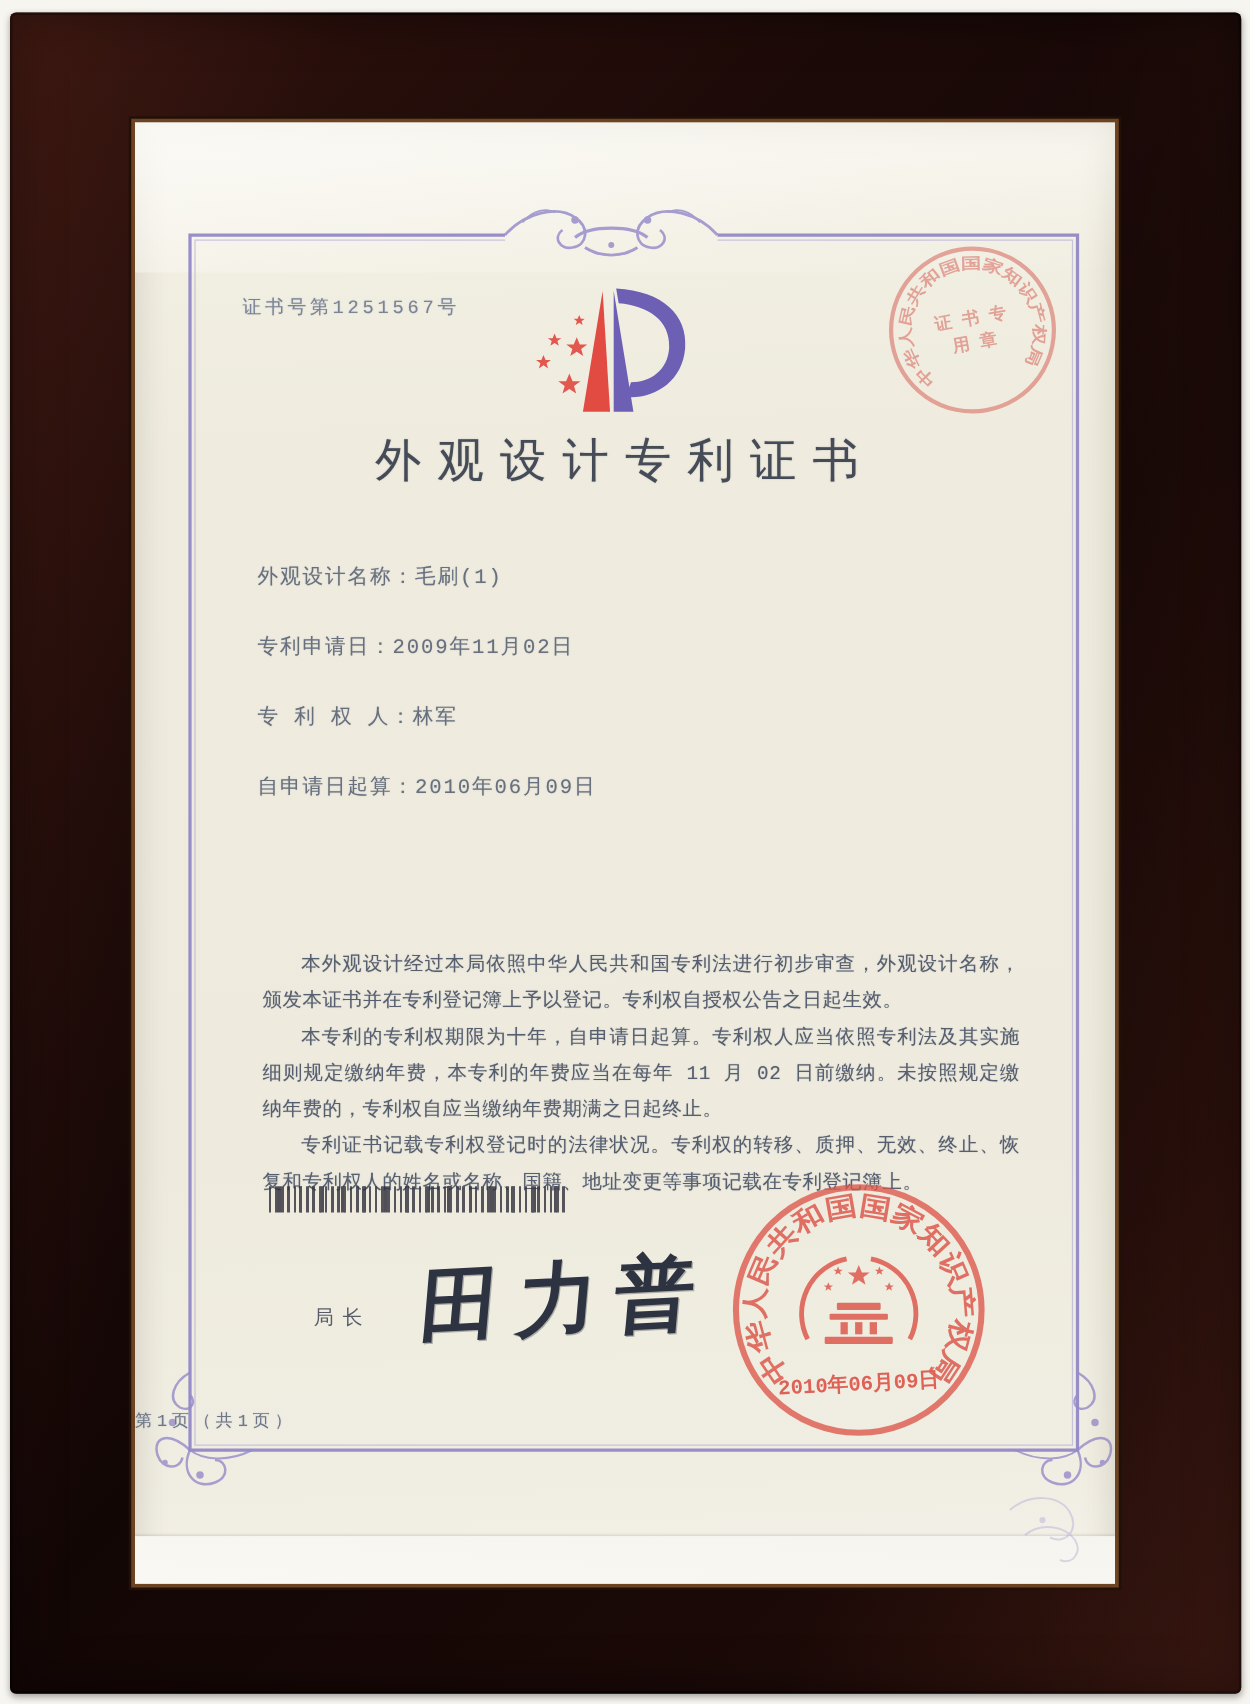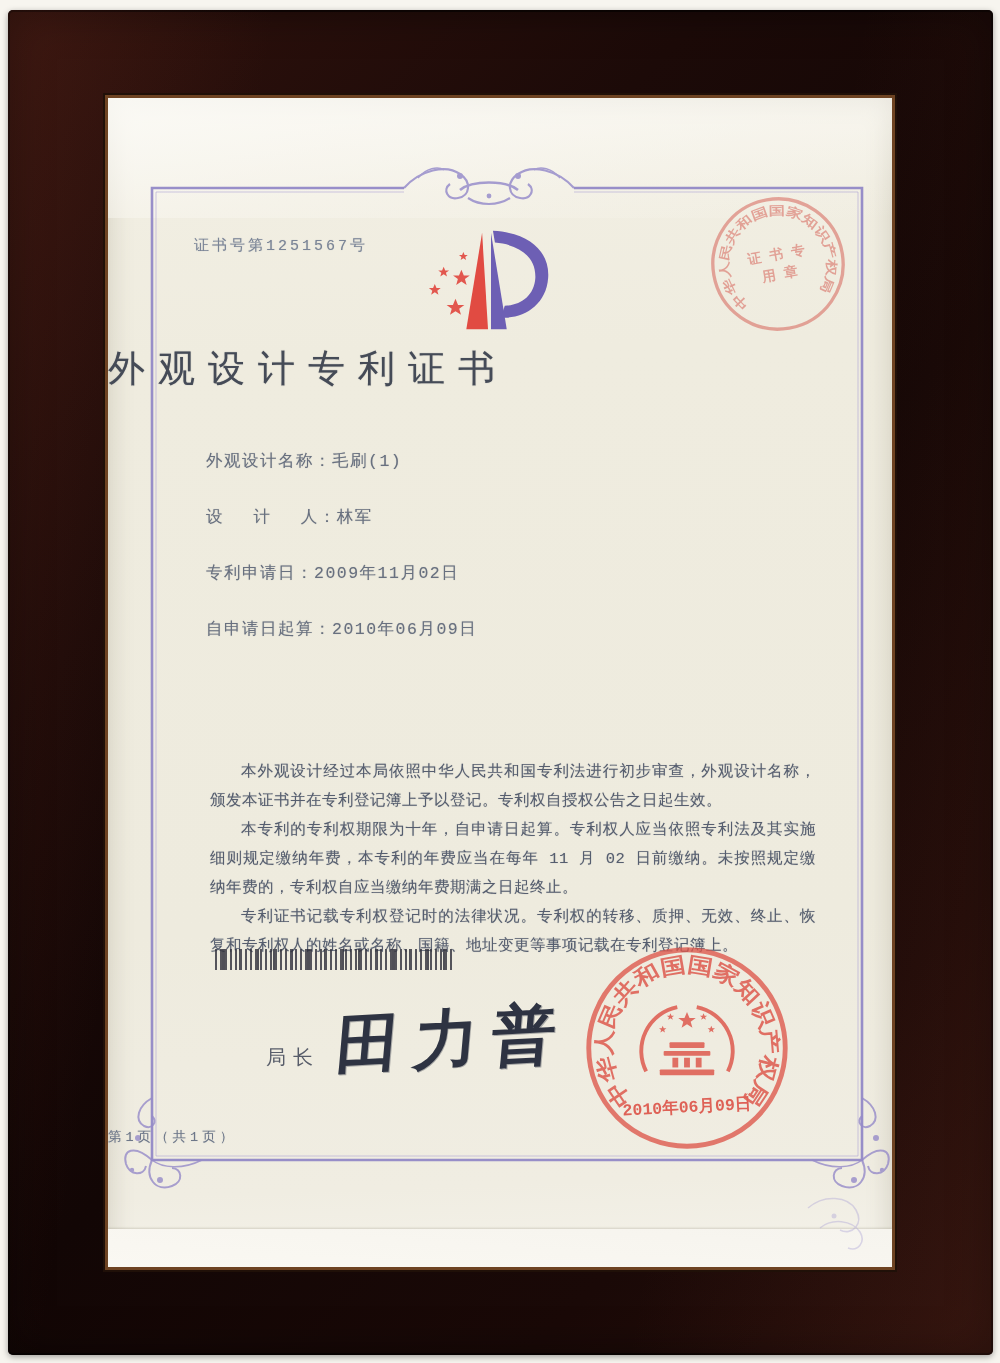--- a/index.html
+++ b/index.html
@@ -37,21 +37,21 @@
   }
   
   .border-layer{position:absolute;left:0;top:0;width:784px;height:1169px;}
   
   .cert-no{
     position:absolute;left:86px;top:138px;font-size:15px;letter-spacing:3px;
     color:#7a8496;text-shadow:0 0 1px rgba(122,132,150,.45);
   }
   .logo{position:absolute;left:312px;top:128px;width:138px;height:118px;}
   .title{
-    position:absolute;left:0;top:246px;width:100%;text-align:left;
+    position:absolute;left:0;top:246px;width:100%;text-align:center;
     font-size:37px;letter-spacing:13px;color:#454b57;font-weight:500;
     text-shadow:0 0 1px rgba(69,75,87,.5);
   }
   .fields{position:absolute;left:98px;top:352px;width:560px;}
   .field-row{height:56px;font-size:16.5px;color:#68707f;letter-spacing:1.5px;
     text-shadow:0 0 1px rgba(104,112,127,.4);}
   .field-row .lbl{display:inline;}
   .field-row .val{display:inline;text-align:center;}
   .paragraphs{
     position:absolute;left:102px;top:660px;width:606px;
@@ -61,21 +61,21 @@
   .paragraphs p{margin:0;text-indent:2em;}
   .barcode{
     position:absolute;left:107px;top:851px;width:238px;height:21px;
     background:
       repeating-linear-gradient(90deg,#34343f 0px,#34343f 2px,transparent 2px,transparent 5px),
       repeating-linear-gradient(90deg,transparent 0px,transparent 7px,#2e2e3a 7px,#2e2e3a 10px,transparent 10px,transparent 17px);
     opacity:.82;
   }
   .signature-row{position:absolute;left:140px;top:898px;width:360px;height:110px;}
   .sig-label{
-    position:absolute;left:18px;top:48px;font-size:20px;letter-spacing:7px;color:#585d6a;
+    position:absolute;left:3px;top:48px;font-size:16px;letter-spacing:7px;color:#585d6a;
   }
   .sig-name{
     position:absolute;left:88px;top:0px;font-size:64px;color:#2e3342;
     transform:rotate(-3deg) skewX(-8deg);letter-spacing:14px;font-weight:bold;
     text-shadow:1px 1px 0 rgba(46,51,66,.35);
   }
   .seal{position:absolute;left:472px;top:843px;width:214px;height:214px;opacity:.9;}
   .corner-seal{position:absolute;left:596px;top:92px;width:148px;height:148px;opacity:.5;transform:rotate(-10deg);}
   .footer{
     position:absolute;left:0;top:1030px;width:100%;text-align:left;
@@ -151,24 +151,24 @@
     <path d="M74,4 C112,6 132,26 130,52 C128,80 104,94 82,92 L86,80 C102,80 116,70 117,52 C118,30 100,18 76,16 Z" fill="#6d5fb4"></path>
   </svg>
 
   <div class="title">外观设计专利证书</div>
 
   <div class="fields">
     <div class="field-row">
       <span class="lbl">外观设计名称：</span><span class="val">毛刷(1)</span>
     </div>
     <div class="field-row">
-      <span class="lbl">设　 计　 人：</span><span class="val">林军</span>
-    </div>
-    <div class="field-row">
       <span class="lbl">专利申请日：</span><span class="val">2009年11月02日</span>
+    </div>
+    <div class="field-row">
+      <span class="lbl">专 利 权 人：</span><span class="val">林军</span>
     </div>
     <div class="field-row">
       <span class="lbl">自申请日起算：</span><span class="val">2010年06月09日</span>
     </div>
   </div>
 
   <div class="paragraphs">
     <p>本外观设计经过本局依照中华人民共和国专利法进行初步审查，外观设计名称，颁发本证书并在专利登记簿上予以登记。专利权自授权公告之日起生效。</p>
     <p>本专利的专利权期限为十年，自申请日起算。专利权人应当依照专利法及其实施细则规定缴纳年费，本专利的年费应当在每年 11 月 02 日前缴纳。未按照规定缴纳年费的，专利权自应当缴纳年费期满之日起终止。</p>
     <p>专利证书记载专利权登记时的法律状况。专利权的转移、质押、无效、终止、恢复和专利权人的姓名或名称、国籍、地址变更等事项记载在专利登记簿上。</p>

